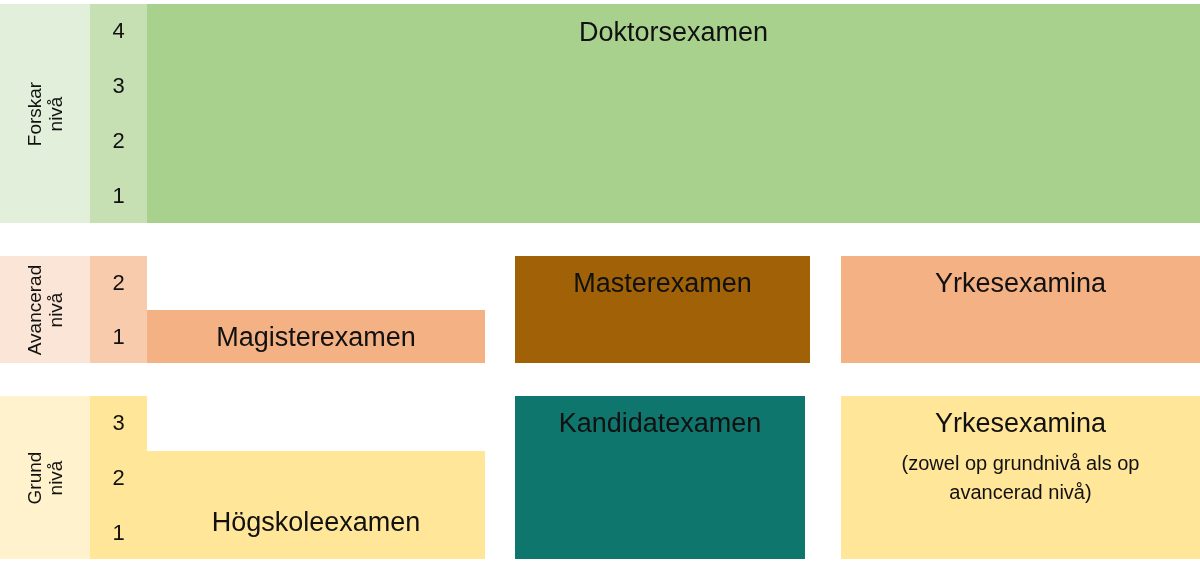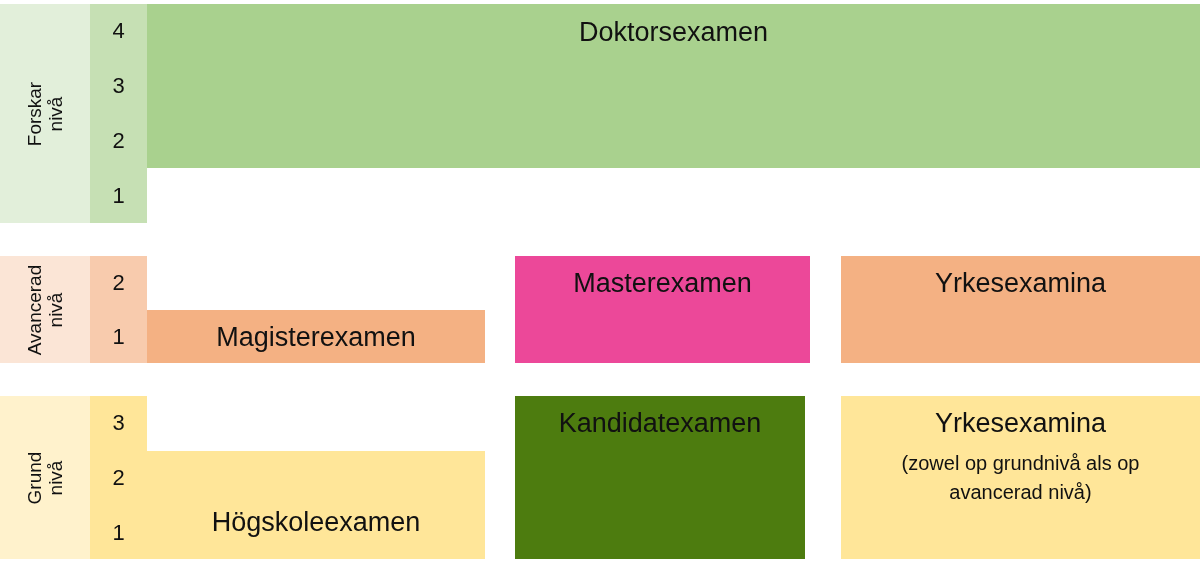--- a/index.html
+++ b/index.html
@@ -20,39 +20,39 @@
         <div>Forskar</div>
         <div>nivå</div>
       </div>
   </div>
 </div>
 <div class="blk" style="left:90px;top:4px;width:57px;height:219px;background:#c6e0b4;"></div>
 <div class="num" style="top:18px;">4</div>
 <div class="num" style="top:73px;">3</div>
 <div class="num" style="top:128px;">2</div>
 <div class="num" style="top:183px;">1</div>
-<div class="blk" style="left:147px;top:4px;width:1053px;height:164px;background:#a9d18e;">
+<div class="blk" style="left:147px;top:4px;width:1053px;height:219px;background:#a9d18e;">
   <div class="title" style="top:12px;">Doktorsexamen</div>
 </div>
 
 <div class="blk" style="left:0;top:256px;width:90px;height:107px;background:#fbe5d6;">
   <div class="vlab" style="left:0;top:0;width:90px;height:107px;">
     <div class="rot">
         <div>Avancerad</div>
         <div>nivå</div>
       </div>
   </div>
 </div>
 <div class="blk" style="left:90px;top:256px;width:57px;height:107px;background:#f8cbad;"></div>
 <div class="num" style="top:270px;">2</div>
 <div class="num" style="top:324px;">1</div>
 <div class="blk" style="left:147px;top:310px;width:338px;height:53px;background:#f4b183;">
   <div class="title" style="top:11px;">Magisterexamen</div>
 </div>
-<div class="blk" style="left:515px;top:256px;width:295px;height:107px;background:#ec4899;">
+<div class="blk" style="left:515px;top:256px;width:295px;height:107px;background:#a16207;">
   <div class="title" style="top:11px;">Masterexamen</div>
 </div>
 <div class="blk" style="left:841px;top:256px;width:359px;height:107px;background:#f4b183;">
   <div class="title" style="top:11px;">Yrkesexamina</div>
 </div>
 
 <div class="blk" style="left:0;top:396px;width:90px;height:163px;background:#fff2cc;">
   <div class="vlab" style="left:0;top:0;width:90px;height:163px;">
     <div class="rot">
         <div>Grund</div>
@@ -60,20 +60,20 @@
       </div>
   </div>
 </div>
 <div class="blk" style="left:90px;top:396px;width:57px;height:163px;background:#ffe699;"></div>
 <div class="num" style="top:410px;">3</div>
 <div class="num" style="top:465px;">2</div>
 <div class="num" style="top:520px;">1</div>
 <div class="blk" style="left:147px;top:451px;width:338px;height:108px;background:#ffe699;">
   <div class="title" style="top:12px;margin-top:43px;">Högskoleexamen</div>
 </div>
-<div class="blk" style="left:515px;top:396px;width:290px;height:163px;background:#4d7c0f;">
+<div class="blk" style="left:515px;top:396px;width:290px;height:163px;background:#0f766e;">
   <div class="title" style="top:11px;">Kandidatexamen</div>
 </div>
 <div class="blk" style="left:841px;top:396px;width:359px;height:163px;background:#ffe699;">
   <div class="title" style="top:11px;">Yrkesexamina</div>
   <div class="sub" style="top:53px;">(zowel op grundnivå als op</div>
   <div class="sub" style="top:82px;">avancerad nivå)</div>
 </div>
 
 </body></html>

